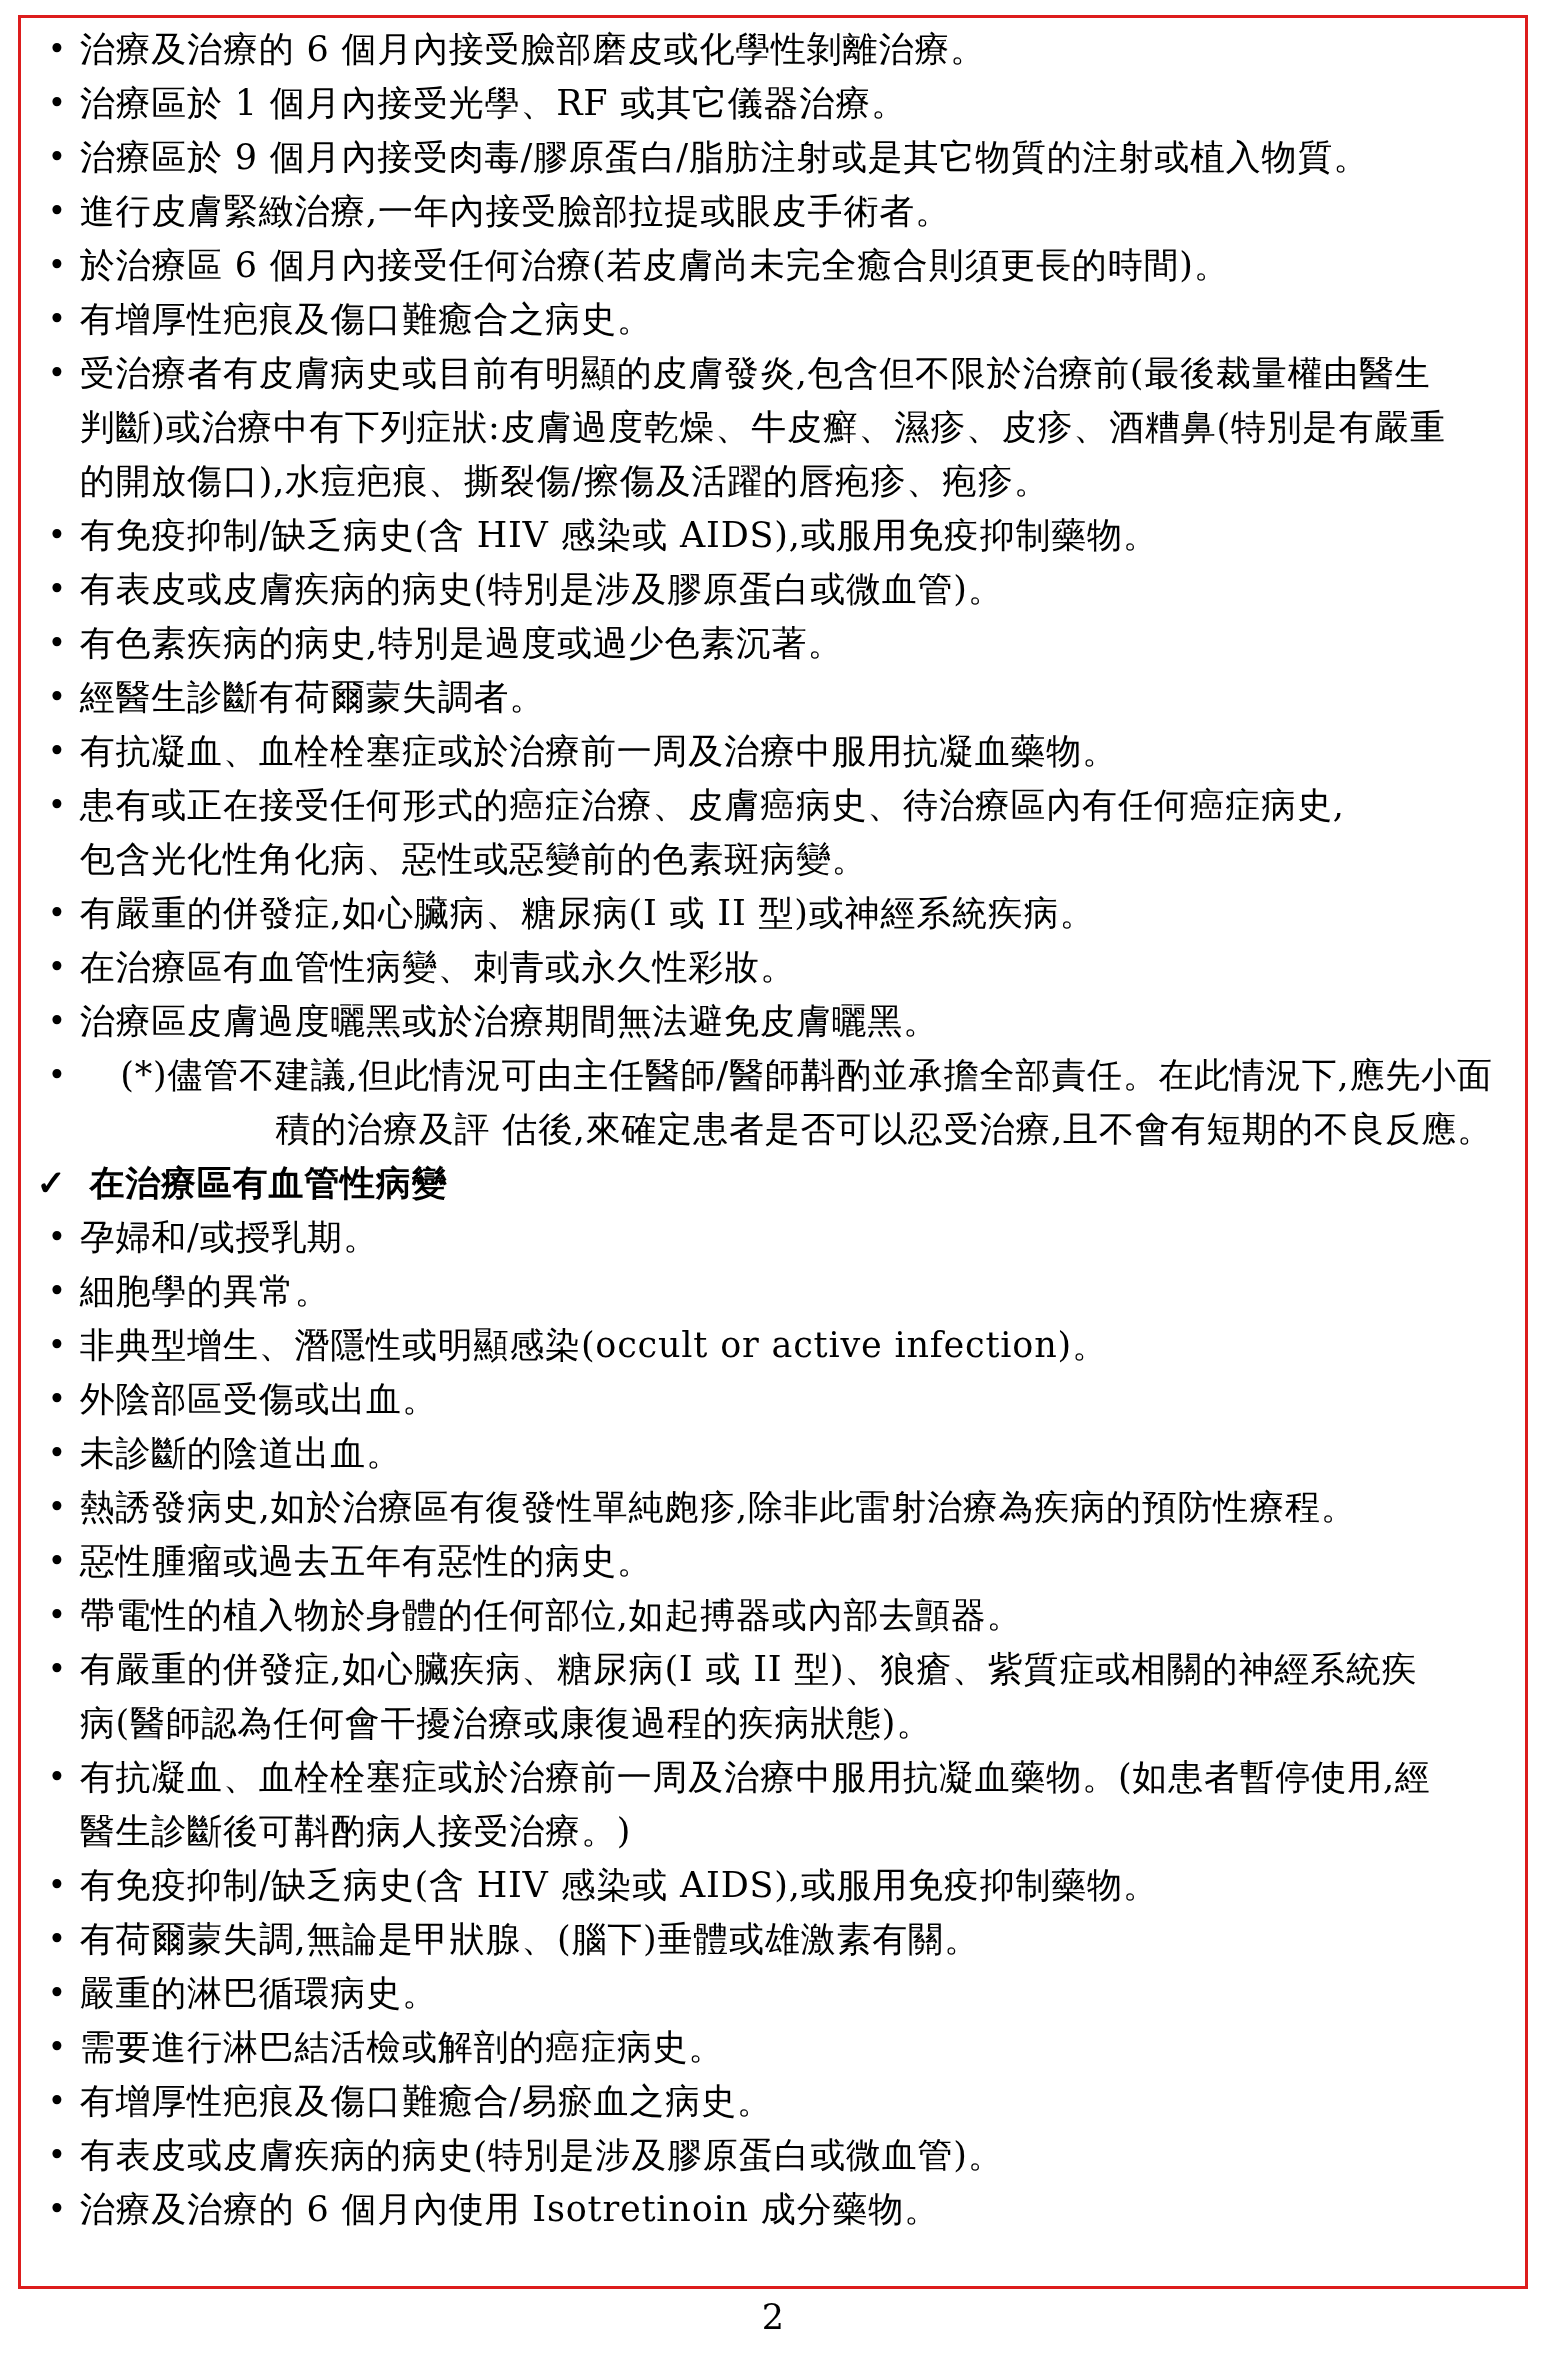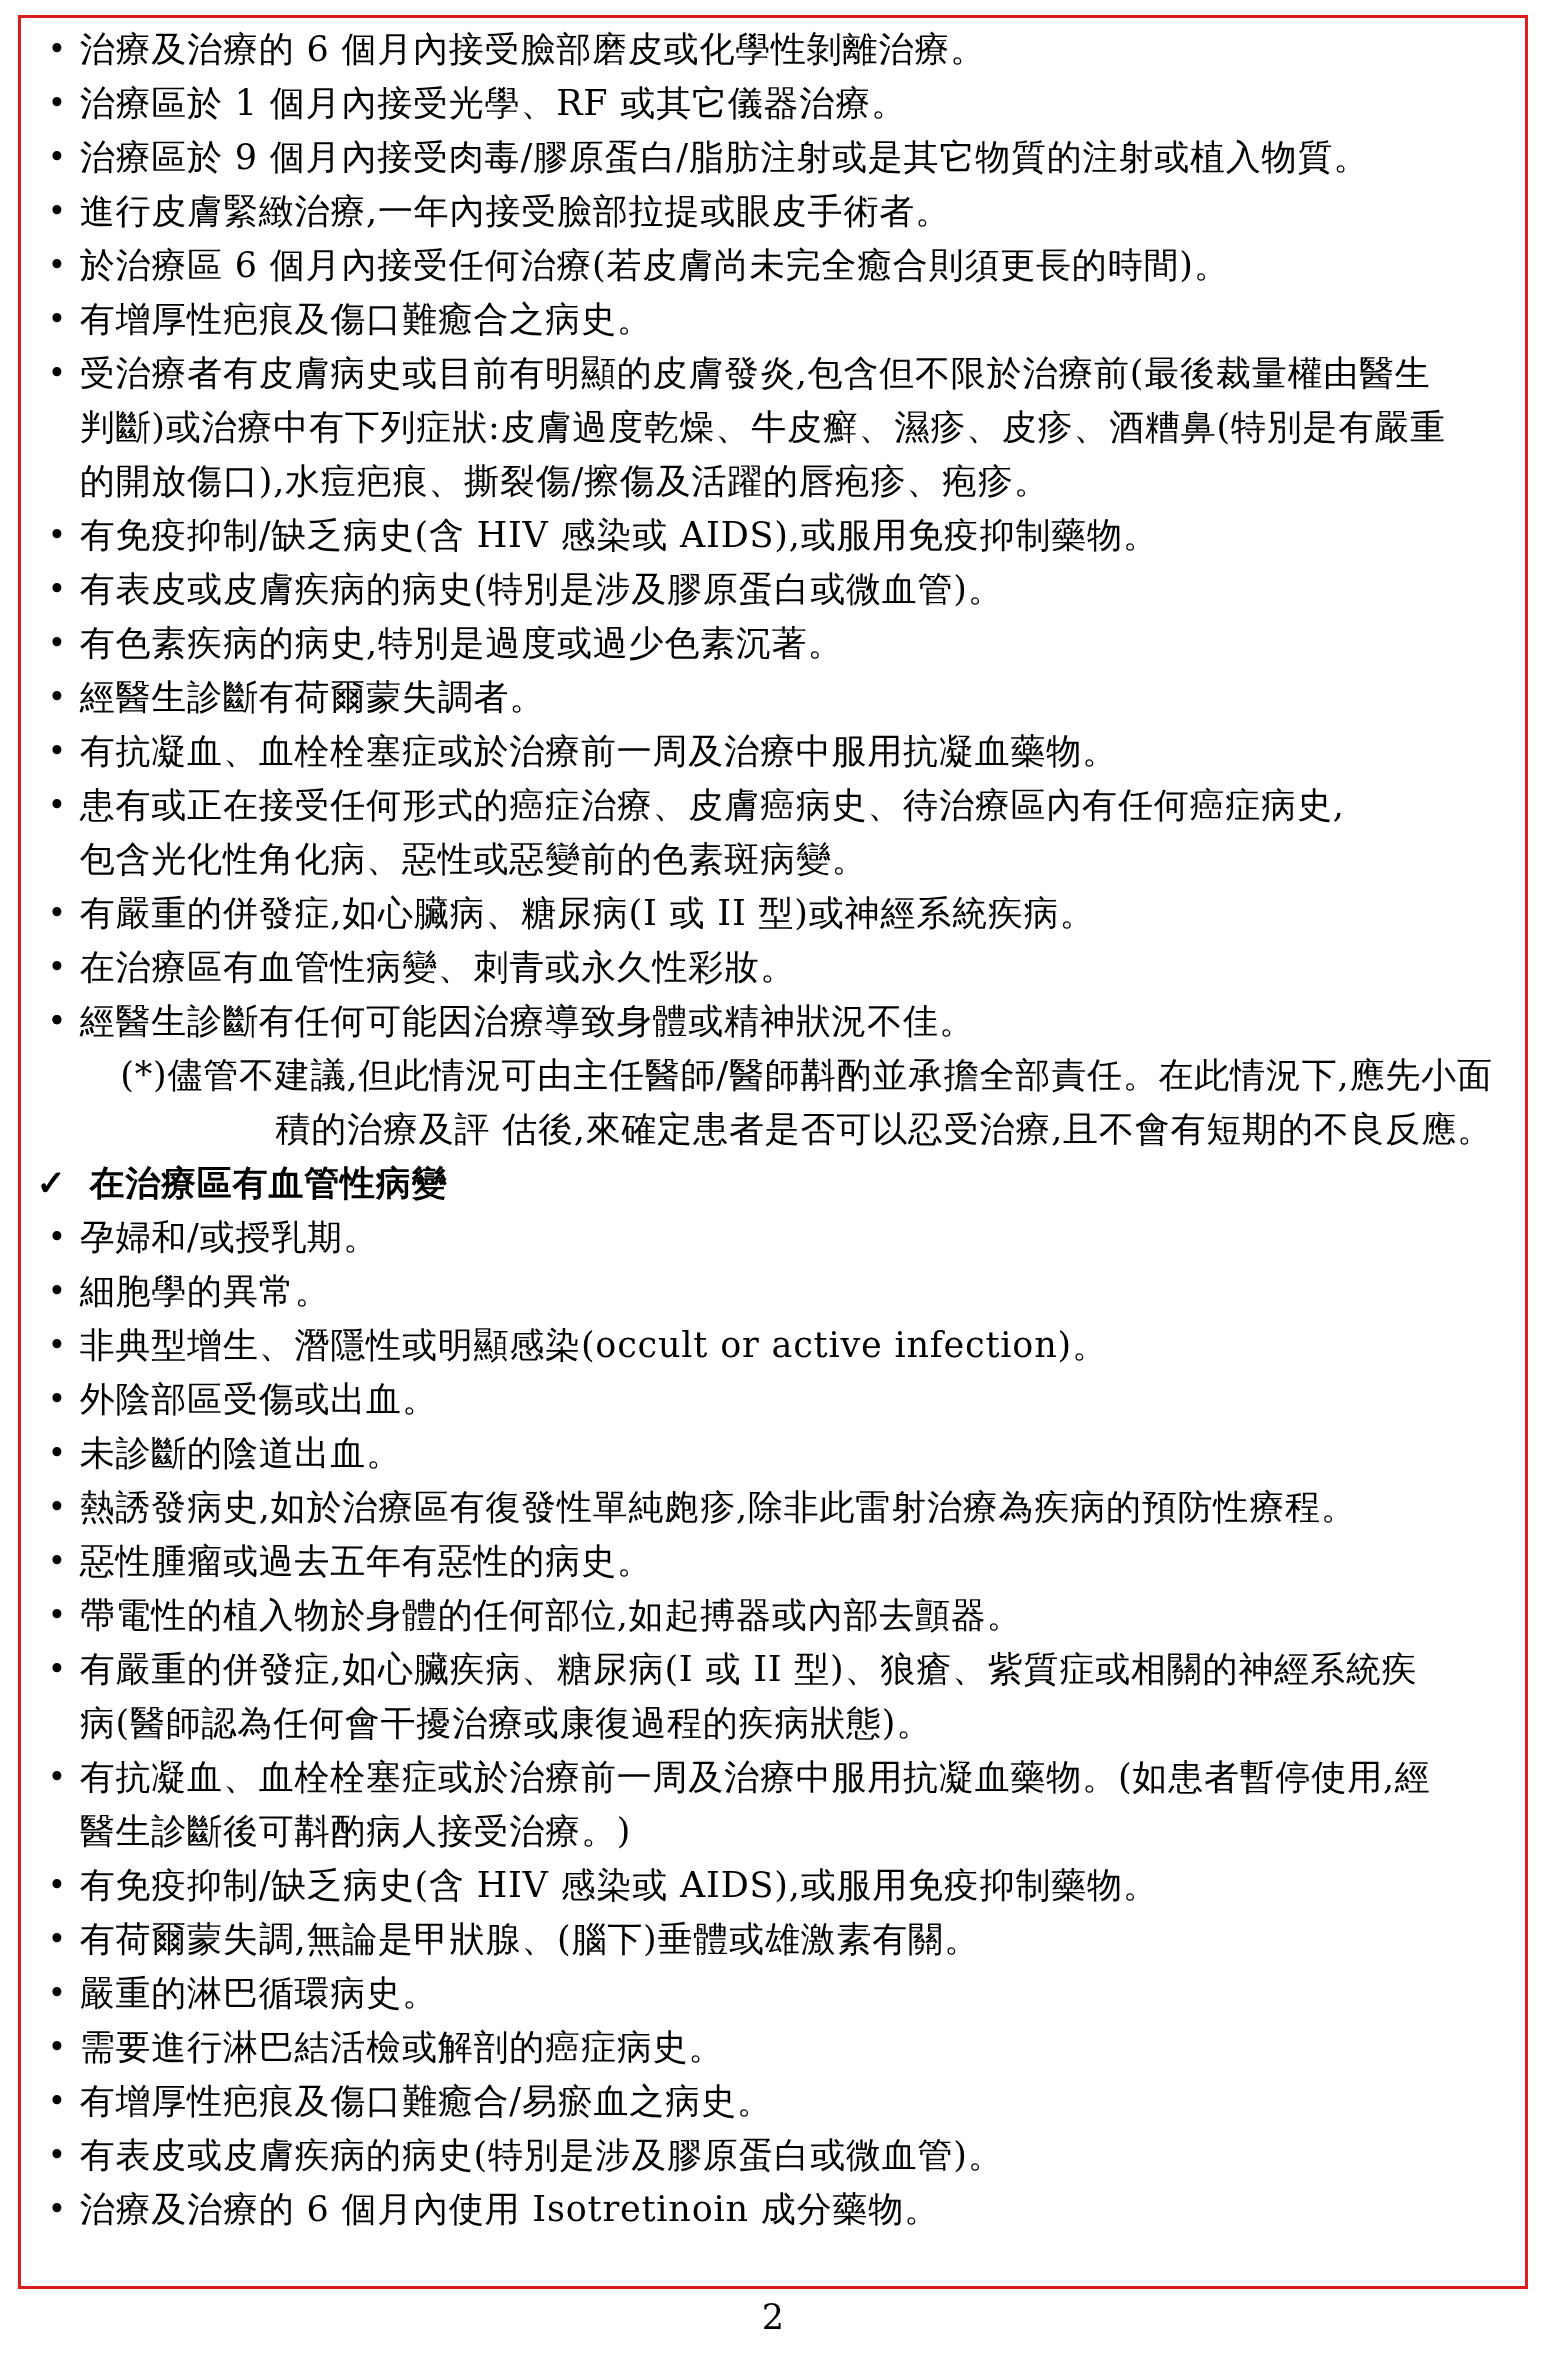--- a/index.html
+++ b/index.html
@@ -90,22 +90,22 @@
 的開放傷口),水痘疤痕、撕裂傷/擦傷及活躍的唇疱疹、疱疹。</span></div>
       <div class="line item"><span class="dot">•</span><span class="txt">有免疫抑制/缺乏病史(含 HIV 感染或 AIDS),或服用免疫抑制藥物。</span></div>
       <div class="line item"><span class="dot">•</span><span class="txt">有表皮或皮膚疾病的病史(特別是涉及膠原蛋白或微血管)。</span></div>
       <div class="line item"><span class="dot">•</span><span class="txt">有色素疾病的病史,特別是過度或過少色素沉著。</span></div>
       <div class="line item"><span class="dot">•</span><span class="txt">經醫生診斷有荷爾蒙失調者。</span></div>
       <div class="line item"><span class="dot">•</span><span class="txt">有抗凝血、血栓栓塞症或於治療前一周及治療中服用抗凝血藥物。</span></div>
       <div class="line item"><span class="dot">•</span><span class="txt">患有或正在接受任何形式的癌症治療、皮膚癌病史、待治療區內有任何癌症病史,
 包含光化性角化病、惡性或惡變前的色素斑病變。</span></div>
       <div class="line item"><span class="dot">•</span><span class="txt">有嚴重的併發症,如心臟病、糖尿病(I 或 II 型)或神經系統疾病。</span></div>
       <div class="line item"><span class="dot">•</span><span class="txt">在治療區有血管性病變、刺青或永久性彩妝。</span></div>
+      <div class="line item"><span class="dot">•</span><span class="txt">治療區皮膚過度曬黑或於治療期間無法避免皮膚曬黑。</span></div>
       <div class="line item"><span class="dot">•</span></div>
-      <div class="line item"><span class="dot">•</span><span class="txt">經醫生診斷有任何可能因治療導致身體或精神狀況不佳。</span></div>
       <div class="line note"><span class="txt">(*)儘管不建議,但此情況可由主任醫師/醫師斠酌並承擔全部責任。在此情況下,應先小面
 積的治療及評 估後,來確定患者是否可以忍受治療,且不會有短期的不良反應。</span></div>
       <div class="line heading"><span class="check">✓</span><span class="htxt">在治療區有血管性病變</span></div>
       <div class="line item"><span class="dot">•</span><span class="txt">孕婦和/或授乳期。</span></div>
       <div class="line item"><span class="dot">•</span><span class="txt">細胞學的異常。</span></div>
       <div class="line item"><span class="dot">•</span><span class="txt">非典型增生、潛隱性或明顯感染(occult or active infection)。</span></div>
       <div class="line item"><span class="dot">•</span><span class="txt">外陰部區受傷或出血。</span></div>
       <div class="line item"><span class="dot">•</span><span class="txt">未診斷的陰道出血。</span></div>
       <div class="line item"><span class="dot">•</span><span class="txt">熱誘發病史,如於治療區有復發性單純皰疹,除非此雷射治療為疾病的預防性療程。</span></div>
       <div class="line item"><span class="dot">•</span><span class="txt">惡性腫瘤或過去五年有惡性的病史。</span></div>

